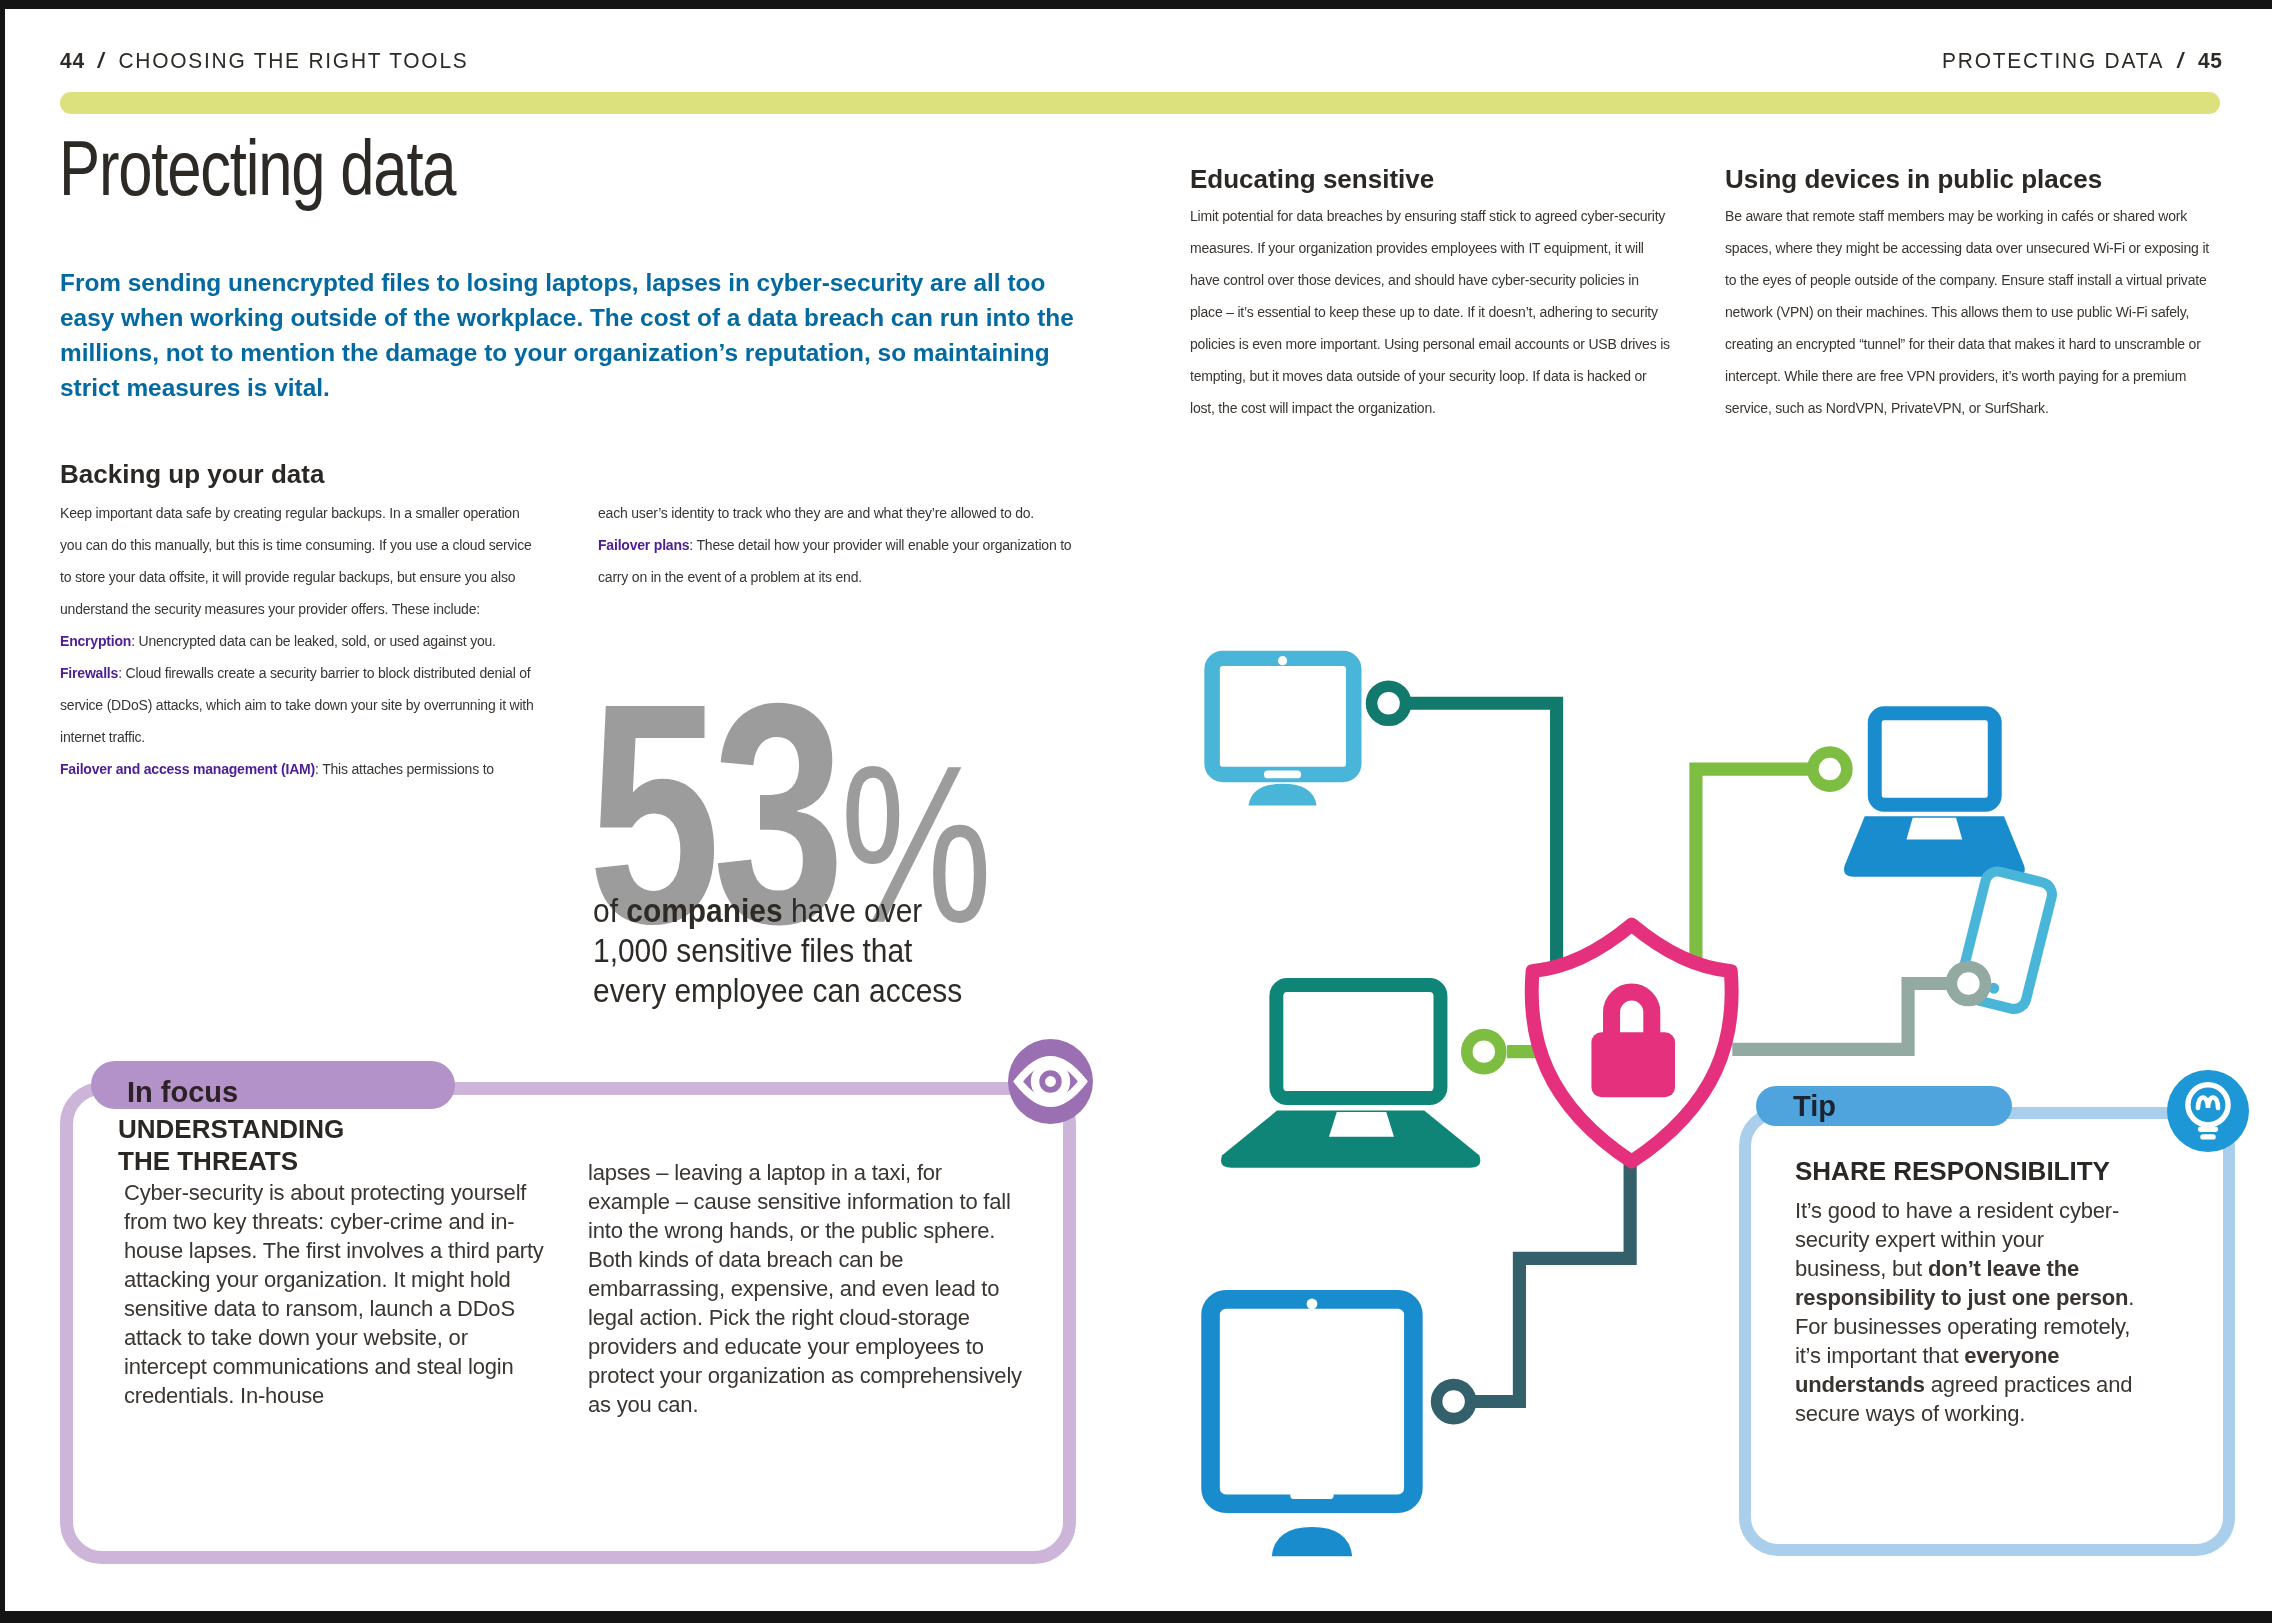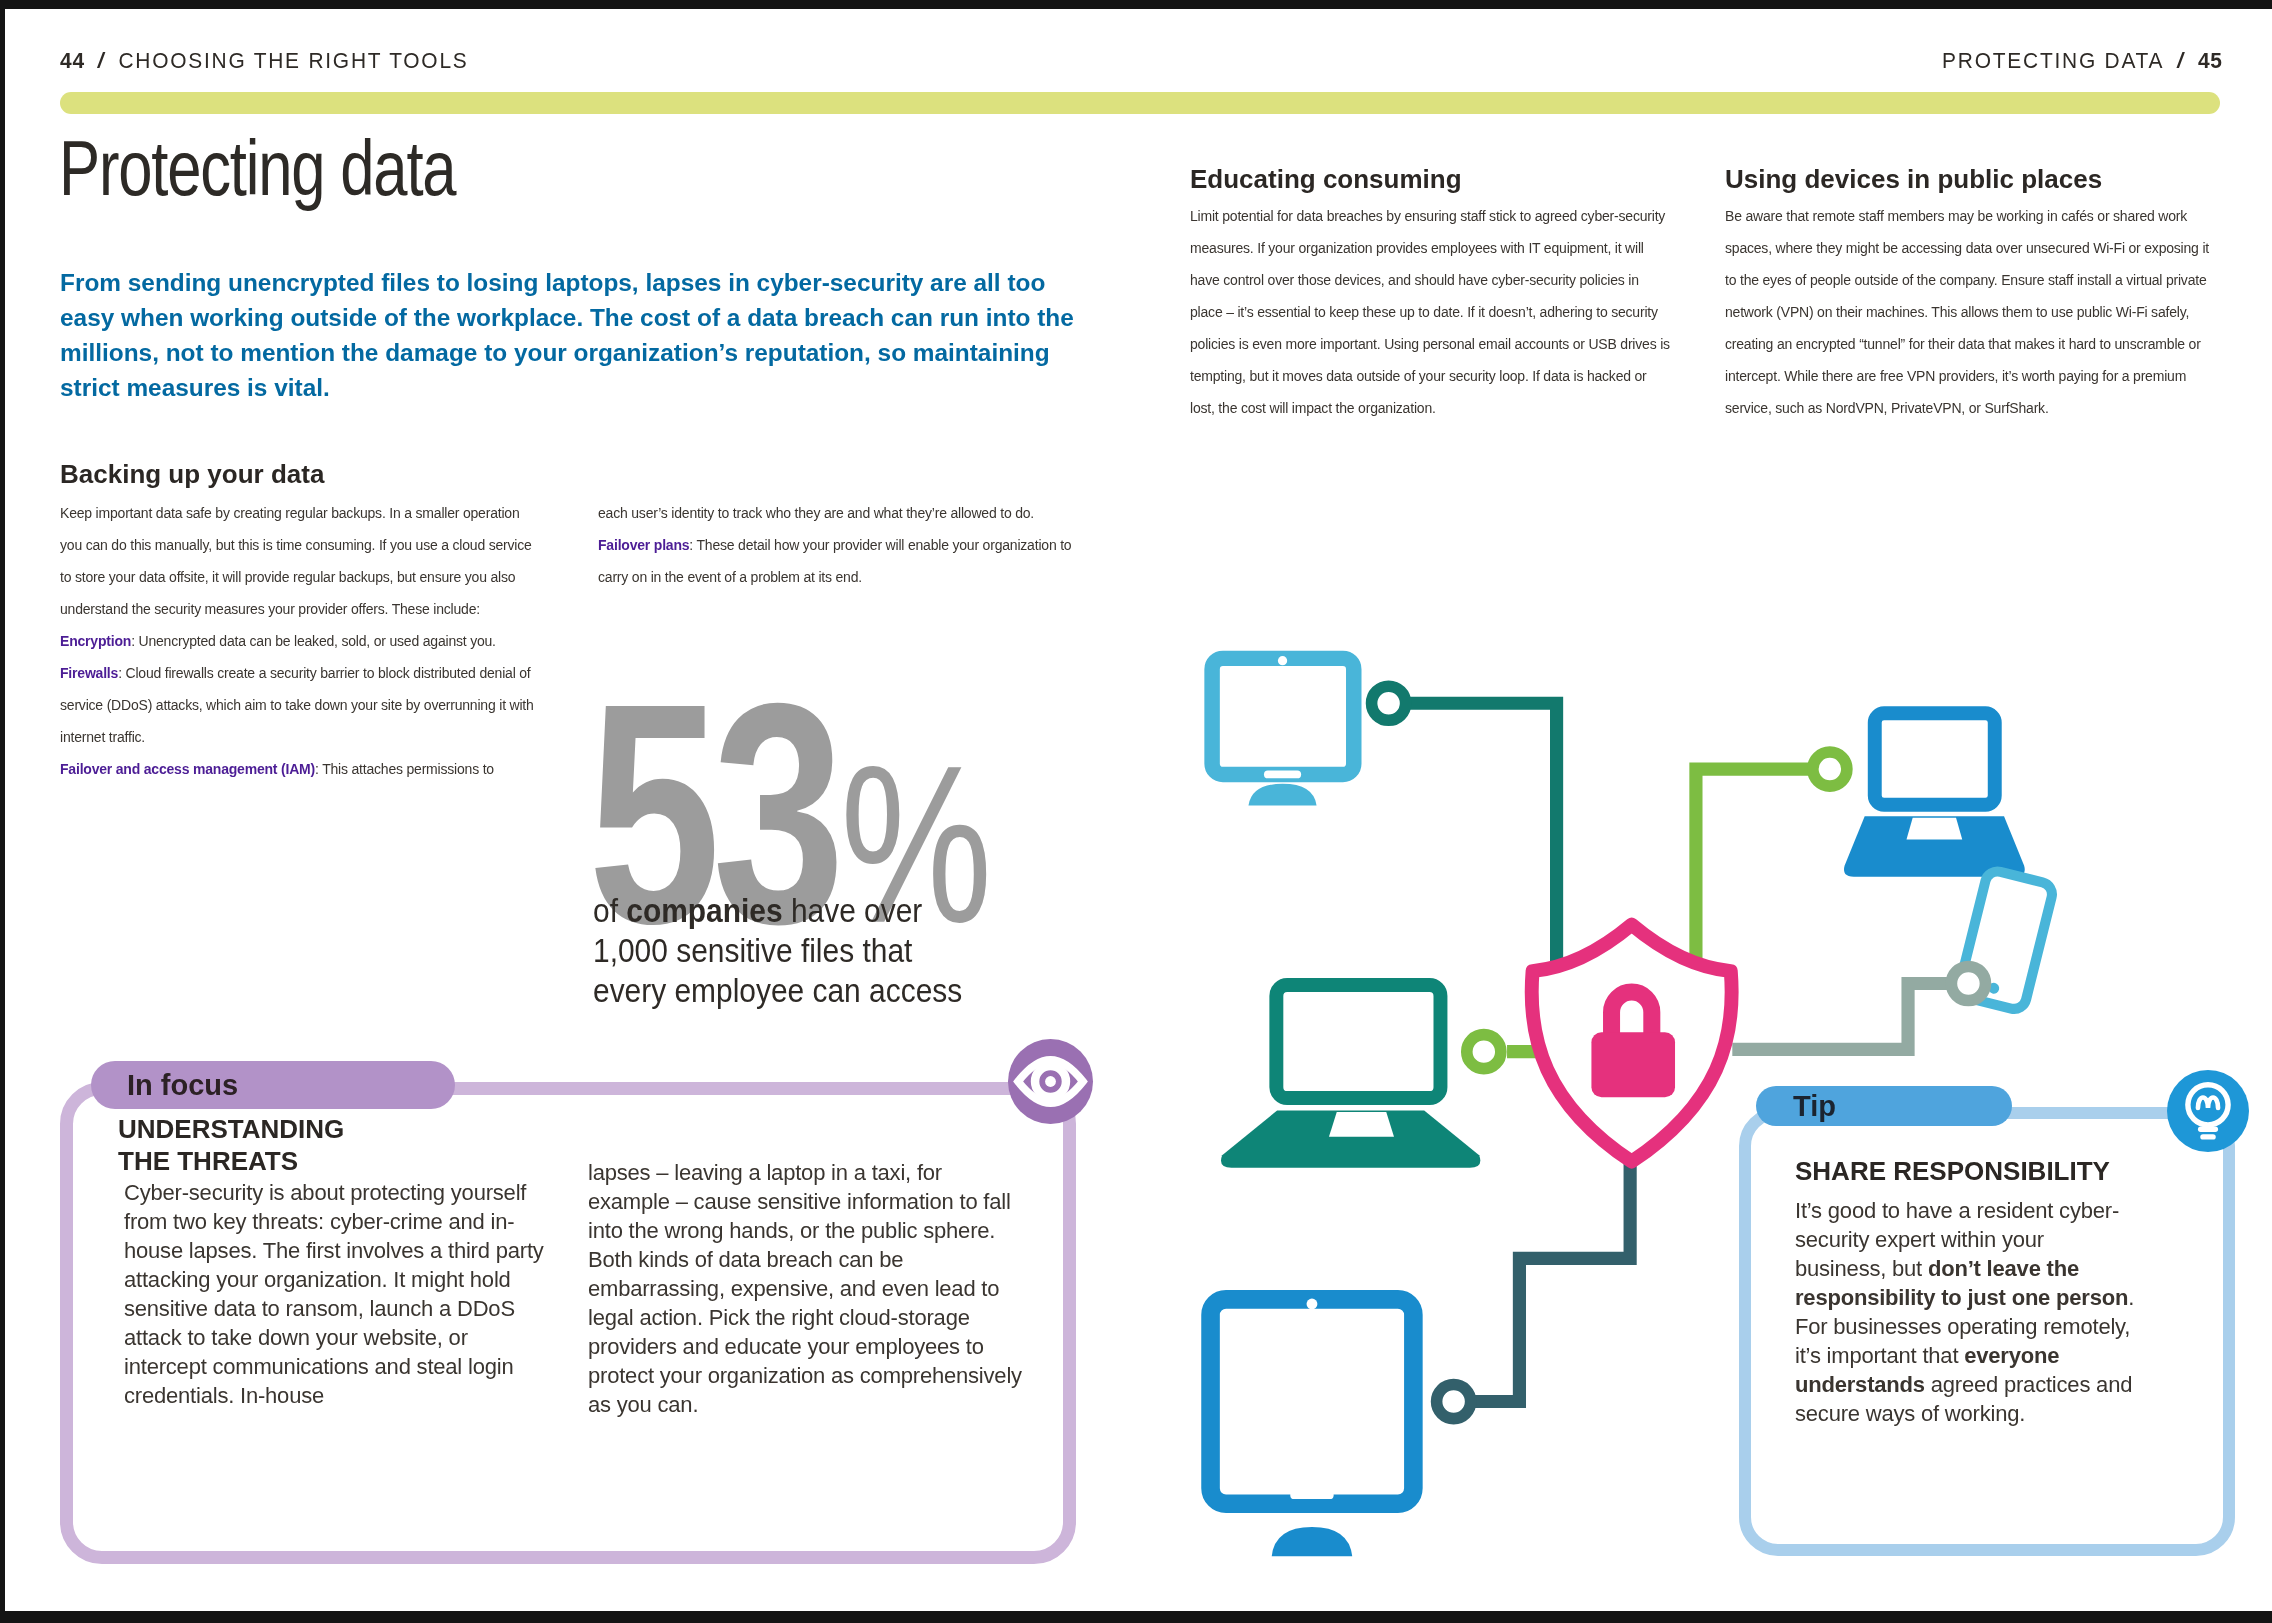--- a/index.html
+++ b/index.html
@@ -34,21 +34,21 @@
   .stat-num{left:588px;top:657px;color:#9c9c9c;transform:scaleX(.76);transform-origin:left top;white-space:nowrap;line-height:1;}
   .stat-num .n{font-size:314px;font-weight:800;letter-spacing:-11px;}
   .stat-num .pct{font-size:225px;font-weight:400;letter-spacing:0;margin-left:4.6px;}
   .stat-text{left:593px;top:890px;width:496px;font-size:34px;line-height:40px;color:#2e2a26;
     transform:scaleX(.88);transform-origin:left top;white-space:pre-line;}
   .stat-text .b{font-weight:800;}
   
   .roundbox{box-sizing:border-box;background:#fff;}
   .infocus-box{left:60px;top:1082px;width:1016px;height:482px;border:13px solid #cdb5da;border-radius:42px;}
   .infocus-pill{left:91px;top:1061px;width:364px;height:48px;border-radius:24px;background:#b292c8;
-    display:flex;align-items:center;padding-left:36px;box-sizing:border-box;}
+    display:flex;align-items:flex-end;padding-left:36px;box-sizing:border-box;}
   .infocus-pill span{font-size:29px;font-weight:800;color:#2c2125;}
   .icon-circle{border-radius:50%;display:flex;align-items:center;justify-content:center;}
   .eye-circle{left:1008px;top:1039px;width:85px;height:85px;background:#9a70b2;}
   .tip-box{left:1739px;top:1107px;width:496px;height:449px;border:12.4px solid #a9cfec;border-radius:39px;}
   .tip-pill{left:1756px;top:1086px;width:256px;height:40px;border-radius:23px;background:#4fa4dd;
     display:flex;align-items:center;padding-left:37px;box-sizing:border-box;}
   .tip-pill span{font-size:29px;font-weight:800;color:#1b2430;}
   .bulb-circle{left:2167px;top:1070px;width:82px;height:82px;background:#1e97d7;}
   svg{display:block;}
 </style>
@@ -94,21 +94,21 @@
     <path d="M-42 0 Q-20 -28 0 -28 Q20 -28 42 0 Q20 28 0 28 Q-20 28 -42 0 Z" fill="none" stroke="#ffffff" stroke-width="10"></path>
     <circle cx="0" cy="0" r="20" fill="none" stroke="#ffffff" stroke-width="11"></circle>
     <circle cx="0" cy="0" r="7" fill="#ffffff"></circle>
   </svg>
 </div>
 <div class="abs colhead" style="left:118px;top:1113px;">UNDERSTANDING
 THE THREATS</div>
 <div class="abs smalltxt" style="left:124px;top:1178px;width:422px;">Cyber-security is about protecting yourself from two key threats: cyber-crime and in-house lapses. The first involves a third party attacking your organization. It might hold sensitive data to ransom, launch a DDoS attack to take down your website, or intercept communications and steal login credentials. In-house</div>
 <div class="abs smalltxt" style="left:588px;top:1158px;width:434px;">lapses – leaving a laptop in a taxi, for example – cause sensitive information to fall into the wrong hands, or the public sphere. Both kinds of data breach can be embarrassing, expensive, and even lead to legal action. Pick the right cloud-storage providers and educate your employees to protect your organization as comprehensively as you can.</div>
 
-<div class="abs colhead" style="left:1190px;top:163px;">Educating consuming</div>
+<div class="abs colhead" style="left:1190px;top:163px;">Educating sensitive</div>
 <div class="abs bodytxt" style="left:1190px;top:200px;width:484px;">Limit potential for data breaches by ensuring staff stick to agreed cyber-security measures. If your organization provides employees with IT equipment, it will have control over those devices, and should have cyber-security policies in place – it’s essential to keep these up to date. If it doesn’t, adhering to security policies is even more important. Using personal email accounts or USB drives is tempting, but it moves data outside of your security loop. If data is hacked or lost, the cost will impact the organization.</div>
 <div class="abs colhead" style="left:1725px;top:163px;">Using devices in public places</div>
 <div class="abs bodytxt" style="left:1725px;top:200px;width:496px;">Be aware that remote staff members may be working in cafés or shared work spaces, where they might be accessing data over unsecured Wi-Fi or exposing it to the eyes of people outside of the company. Ensure staff install a virtual private network (VPN) on their machines. This allows them to use public Wi-Fi safely, creating an encrypted “tunnel” for their data that makes it hard to unscramble or intercept. While there are free VPN providers, it’s worth paying for a premium service, such as NordVPN, PrivateVPN, or SurfShark.</div>
 
 <svg class="abs" style="left:1185px;top:635px;" width="898" height="937" viewBox="1530 820 1160 1210">
 
   <path d="M1818 908 H2010 V1250" fill="none" stroke="#12796d" stroke-width="17"></path>
   <path d="M1946 1358 H1996" fill="none" stroke="#7dbd42" stroke-width="17"></path>
   <path d="M2337 993 H2190 V1243" fill="none" stroke="#7dbd42" stroke-width="17"></path>
   <path d="M2237 1355 H2464 V1270 H2516" fill="none" stroke="#93aaa2" stroke-width="17"></path>

